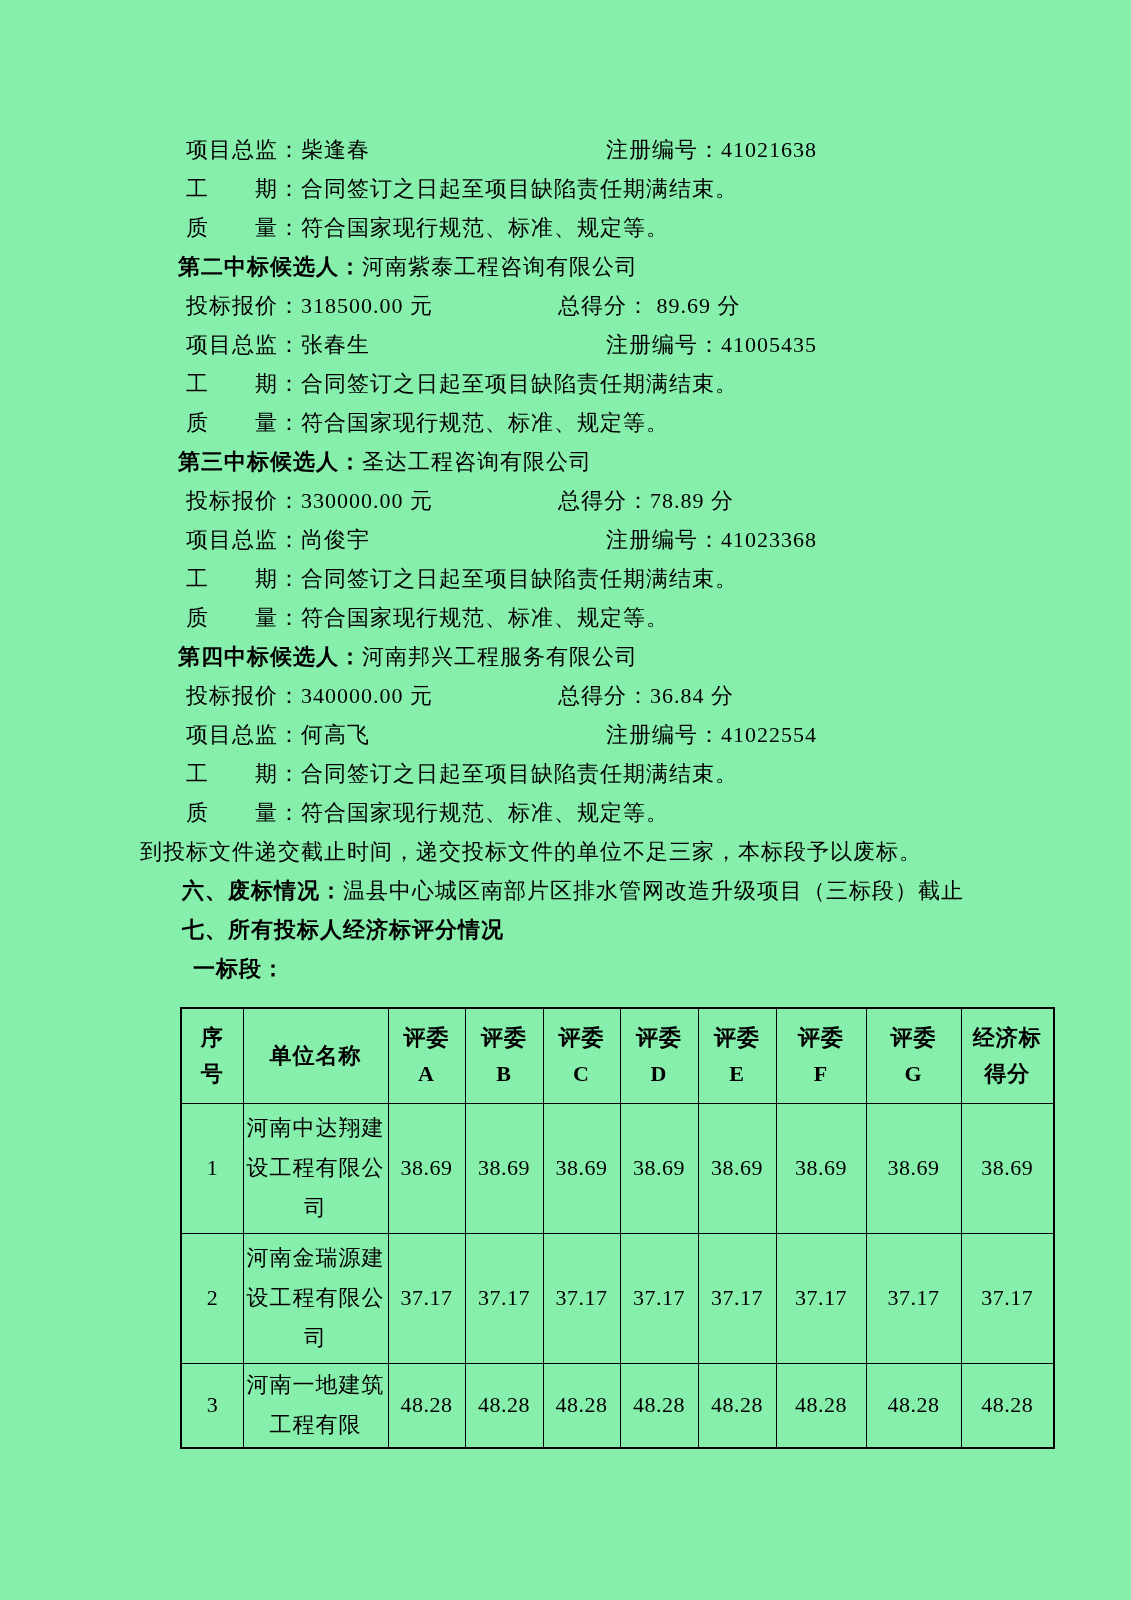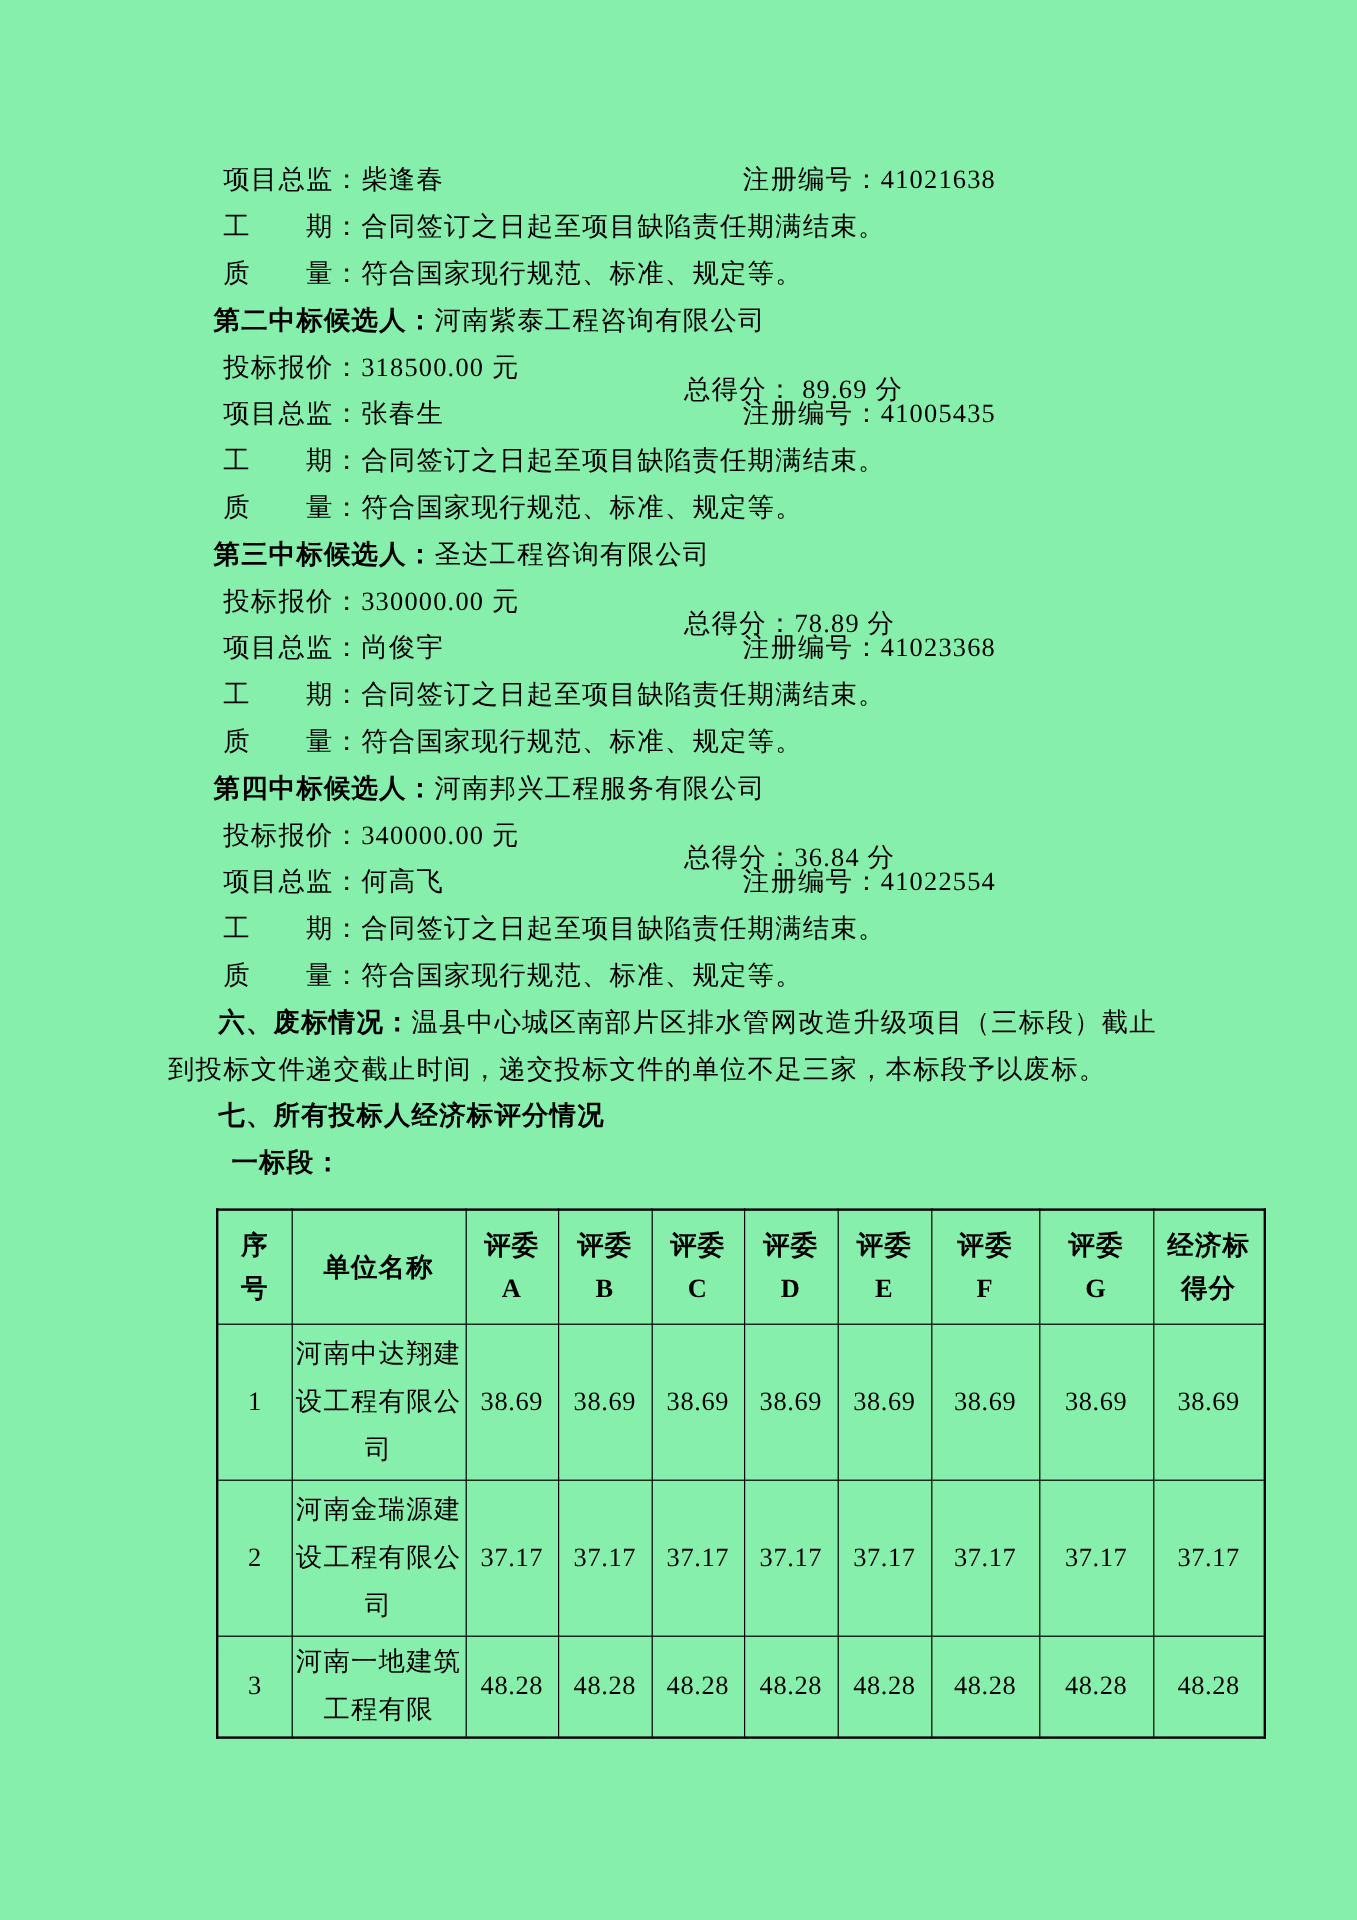--- a/index.html
+++ b/index.html
@@ -21,22 +21,22 @@
     height:39px;line-height:39px;
     font-size:22px;
     letter-spacing:1px;
     white-space:nowrap;
   }
   .ind46{padding-left:46px;}
   .ind38{padding-left:38px;}
   .ind42{padding-left:42px;}
   .ind53{padding-left:53px;}
   .bo{font-weight:bold;}
-  .r585{position:absolute;left:430px;top:0;margin-top:19px;}
-  .r615{position:absolute;left:479px;top:0;}
+  .r585{position:absolute;left:418px;top:0;}
+  .r615{position:absolute;left:466px;top:0;}
   table.score{
     position:absolute;
     left:180px;top:1007px;
     width:873px;
     border-collapse:collapse;
     table-layout:fixed;
     border:2px solid #000;
   }
   table.score th, table.score td{
     border:1px solid #000;
@@ -103,24 +103,24 @@
       <span>投标报价：340000.00 元</span>
       <span class="r585">总得分：36.84 分</span>
     </div>
     <div class="line ind46">
       <span>项目总监：何高飞</span>
       <span class="r615">注册编号：41022554</span>
     </div>
     <div class="line ind46">工　　期：合同签订之日起至项目缺陷责任期满结束。</div>
     <div class="line ind46">质　　量：符合国家现行规范、标准、规定等。</div>
 
+    <div class="line">到投标文件递交截止时间，递交投标文件的单位不足三家，本标段予以废标。</div>
     <div class="line ind42">
       <span class="bo">六、废标情况：</span><span>温县中心城区南部片区排水管网改造升级项目（三标段）截止</span>
     </div>
-    <div class="line">到投标文件递交截止时间，递交投标文件的单位不足三家，本标段予以废标。</div>
 
     <div class="line ind42 bo">七、所有投标人经济标评分情况</div>
     <div class="line ind53 bo">一标段：</div>
 
   </div>
 
   <table class="score">
     <colgroup>
       <col style="width:62px">
         <col style="width:145px">

